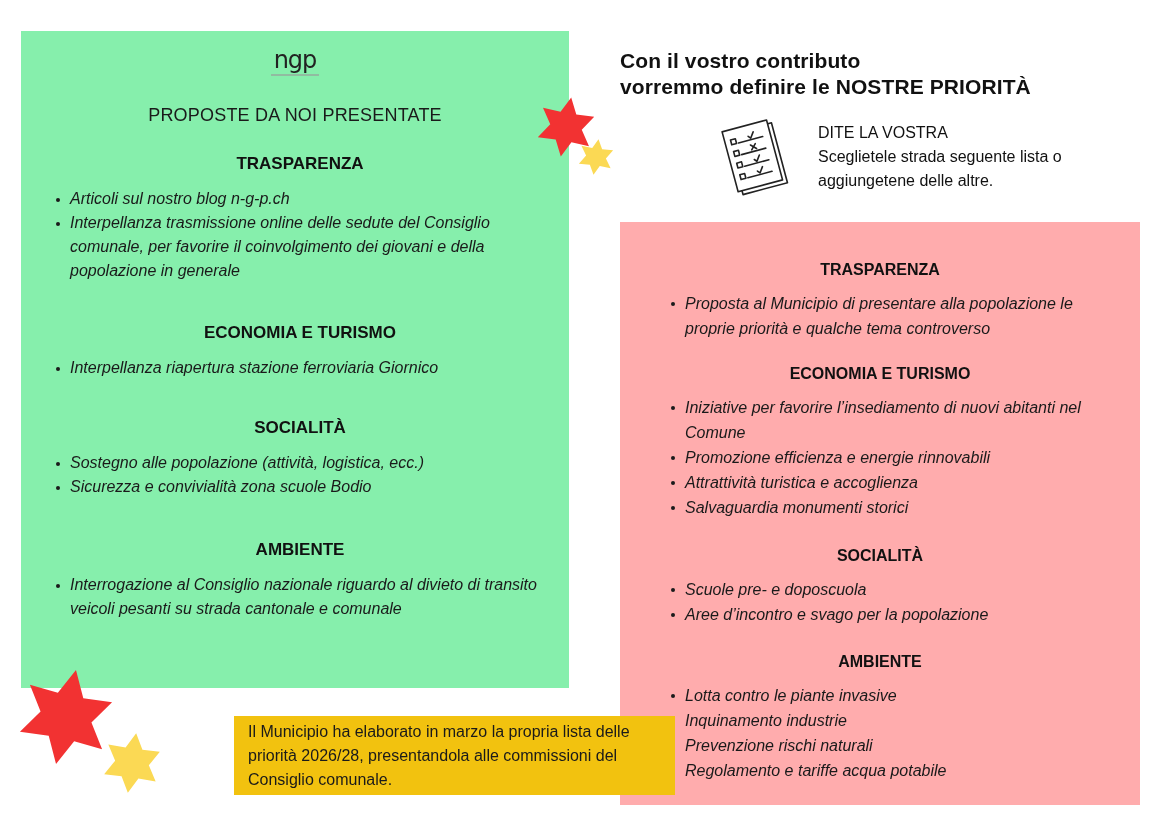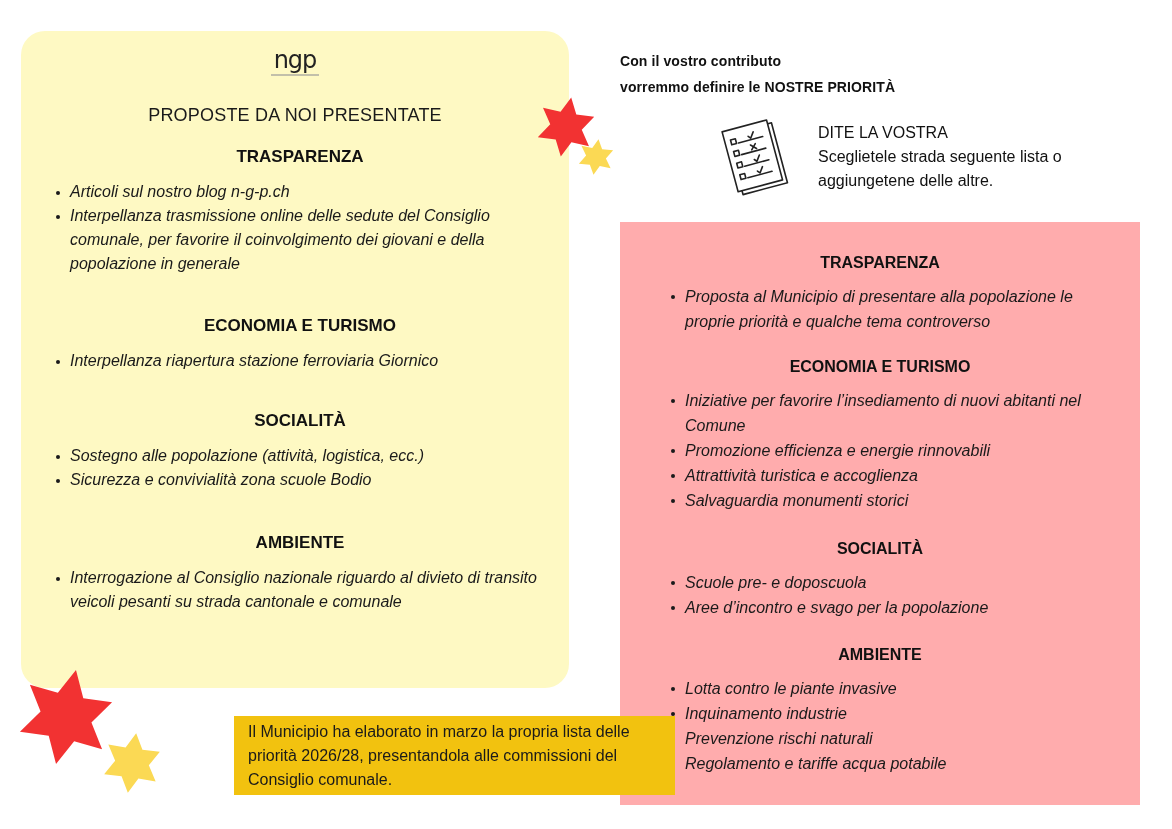--- a/index.html
+++ b/index.html
@@ -3,37 +3,36 @@
   <meta charset="utf-8">
   <style>
     html, body { margin: 0; padding: 0; }
     body {
       width: 1172px; height: 829px; position: relative; overflow: hidden;
       background: #ffffff; color: #1a1a1a;
       font-family: "Liberation Sans", sans-serif;
     }
     .panel-left {
       position: absolute; left: 21px; top: 31px; width: 548px; height: 657px;
-      background: #fef9c3;
-      border-radius: 24px;
+      background: #86efac;
     }
     .logo {
       position: absolute; left: 0; right: 0; top: 18px; text-align: center;
     }
     .logo-text {
       font-family: "DejaVu Sans", sans-serif; font-size: 24px; letter-spacing: -1px;
       color: #222; line-height: 22px; display: inline-block; position: relative;
     }
     .logo-sub { display: block; width: 48px; height: 2px; margin: 2px auto 0; background: #999; opacity: 0.6; }
     .left-title {
       position: absolute; left: 0; right: 0; top: 74px; text-align: center;
       font-size: 18px; font-weight: 400; color: #1a1a1a; letter-spacing: 0.2px;
     }
     .section-h {
-      text-align: center; font-weight: 700; font-size: 17px; margin: 0; color: #111;
+      text-align: center; font-weight: 700; font-size: 17px; margin: 7px; color: #111;
     }
     .bullets { list-style: none; margin: 0; padding: 0; font-style: italic; }
     .bullets li {
       position: relative; padding-left: 19px; font-size: 16px; line-height: 24px; color: #1a1a1a;
     }
     .bullets li::before {
       content: ""; position: absolute; left: 5px; top: 11px; width: 4px; height: 4px;
       border-radius: 50%; background: #1a1a1a;
     }
     .left-sec { position: absolute; left: 30px; right: 20px; }
@@ -41,21 +40,21 @@
 
     .panel-right {
       position: absolute; left: 620px; top: 222px; width: 520px; height: 583px;
       background: #ffacad;
     }
     .right-sec { position: absolute; left: 46px; right: 20px; }
     .right-sec .section-h { margin-bottom: 12px; font-size: 16px; margin-left: -46px; margin-right: -20px; }
     .right-sec .bullets li { line-height: 25px; }
 
     .intro {
-      position: absolute; left: 620px; top: 48px; font-size: 14px; font-weight: 700;
+      position: absolute; left: 620px; top: 48px; font-size: 21px; font-weight: 700;
       line-height: 26px; color: #111; letter-spacing: 0.1px;
     }
     .checklist-icon { position: absolute; left: 712px; top: 118px; width: 88px; height: 80px; }
     .dite {
       position: absolute; left: 818px; top: 121px; font-size: 16px; line-height: 24px; color: #111;
     }
     .dite-h { font-weight: 400; display: block; }
 
     .info-box {
       position: absolute; left: 193px; top: 716px; width: 441px; height: 79px;

